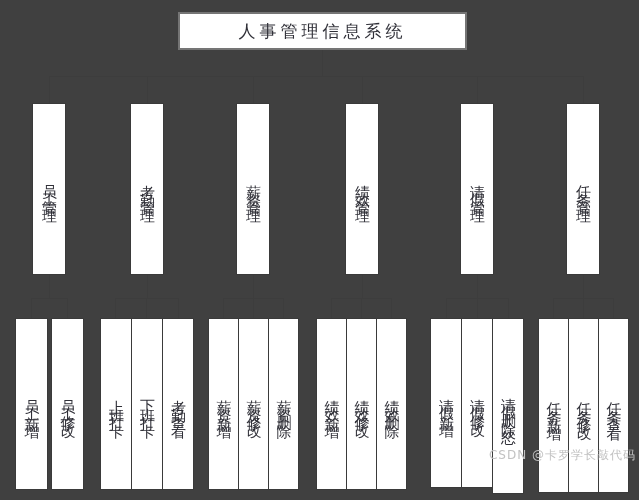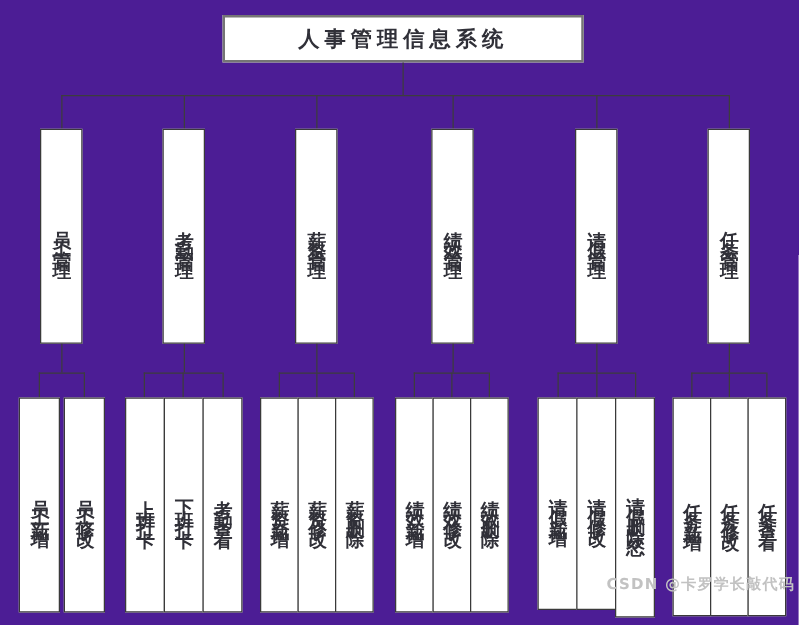--- a/index.html
+++ b/index.html
@@ -1,22 +1,21 @@
 <!DOCTYPE html>
 <html><head>
 <meta charset="utf-8">
 <style>
   html,body{margin:0;padding:0;background:#ffffff;}
   #canvas{
     position:relative;
     width:639px;height:500px;
-    background:#4c1d95;
+    background:#404040;
     font-family:"DejaVu Serif","Liberation Serif",serif;
     overflow:hidden;
-    font-weight:bold;
   }
   .node{
     position:absolute;
     background:#ffffff;
     border:1px solid #3a3a3a;
     display:flex;align-items:center;justify-content:center;
     color:#303038;
     box-sizing:border-box;
   }
   .root{
@@ -30,21 +29,21 @@
     letter-spacing:8px;
     font-size:15px;
     line-height:1;
     white-space:nowrap;
   }
   .line{position:absolute;background:#3d3d3d;}
   .vl{width:1px;}
   .hl{height:1px;}
   .watermark{
     position:absolute;
-    top:459px;right:3px;
+    top:447px;right:3px;
     font-size:12px;
     letter-spacing:1px;
     color:#c2c2c2;
     font-family:"DejaVu Sans","Liberation Sans",sans-serif;
     pointer-events:none;
   }
 </style>
 </head>
 <body>
 

